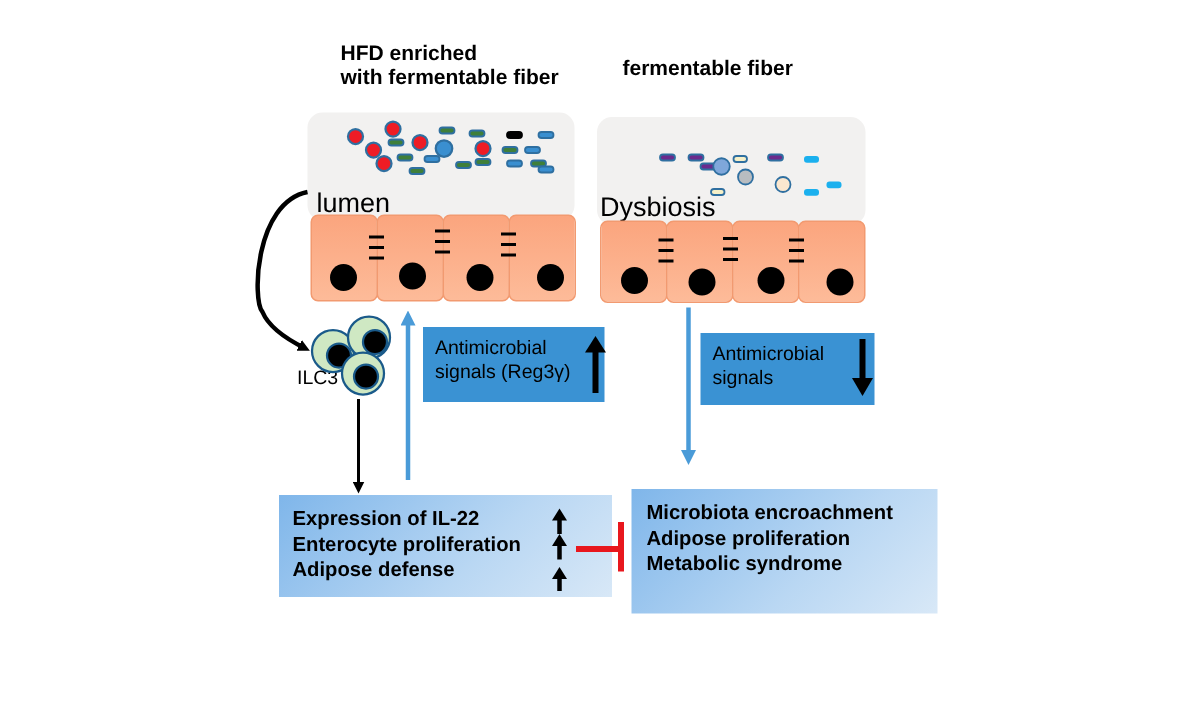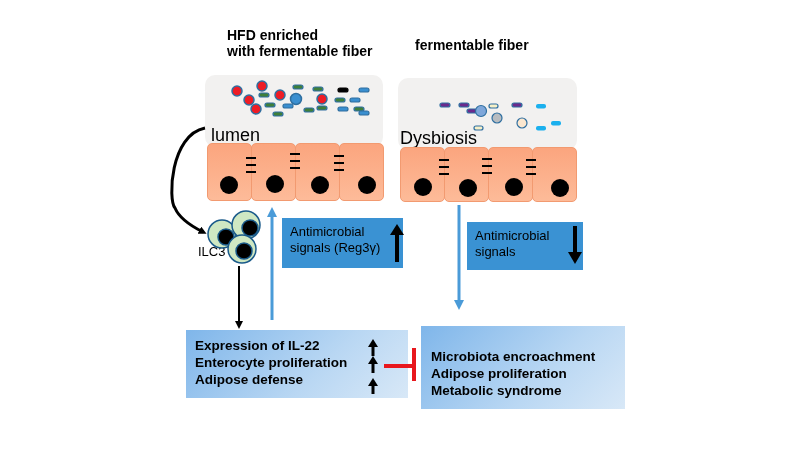--- a/index.html
+++ b/index.html
@@ -51,21 +51,21 @@
 <div class="abs blue-box" style="left:467px;top:222px;width:116px;height:48px;">
   <span class="line">Antimicrobial</span>
   <span class="line">signals</span>
 </div>
 
 <div class="abs grad-box" style="left:186px;top:330px;width:222px;height:68px;padding:7px 0 0 9px;">
   <span class="line">Expression of IL-22</span>
   <span class="line">Enterocyte proliferation</span>
   <span class="line">Adipose defense</span>
 </div>
-<div class="abs grad-box" style="left:421px;top:326px;width:204px;height:83px;padding:22px 0 0 10px;">
+<div class="abs grad-box" style="left:421px;top:326px;width:204px;height:83px;padding:7px 0 0 10px;">
   <span class="line">Microbiota encroachment</span>
   <span class="line">Adipose proliferation</span>
   <span class="line">Metabolic syndrome</span>
 </div>
 
 <div class="abs" style="left:198px;top:244px;font-size:13px;">ILC3</div>
 
 <svg width="800" height="470">
   <defs>
     <marker id="ahBlack" markerWidth="8" markerHeight="8" refX="4" refY="4" orient="auto" markerUnits="userSpaceOnUse">

